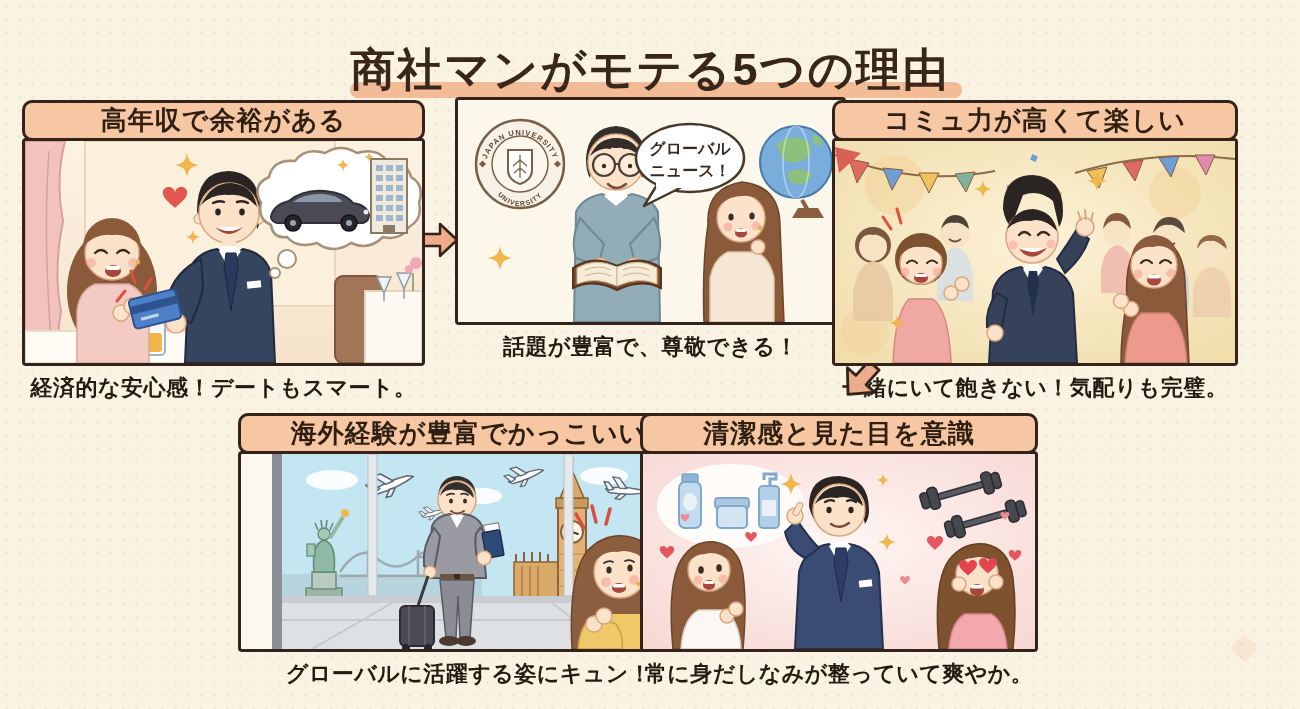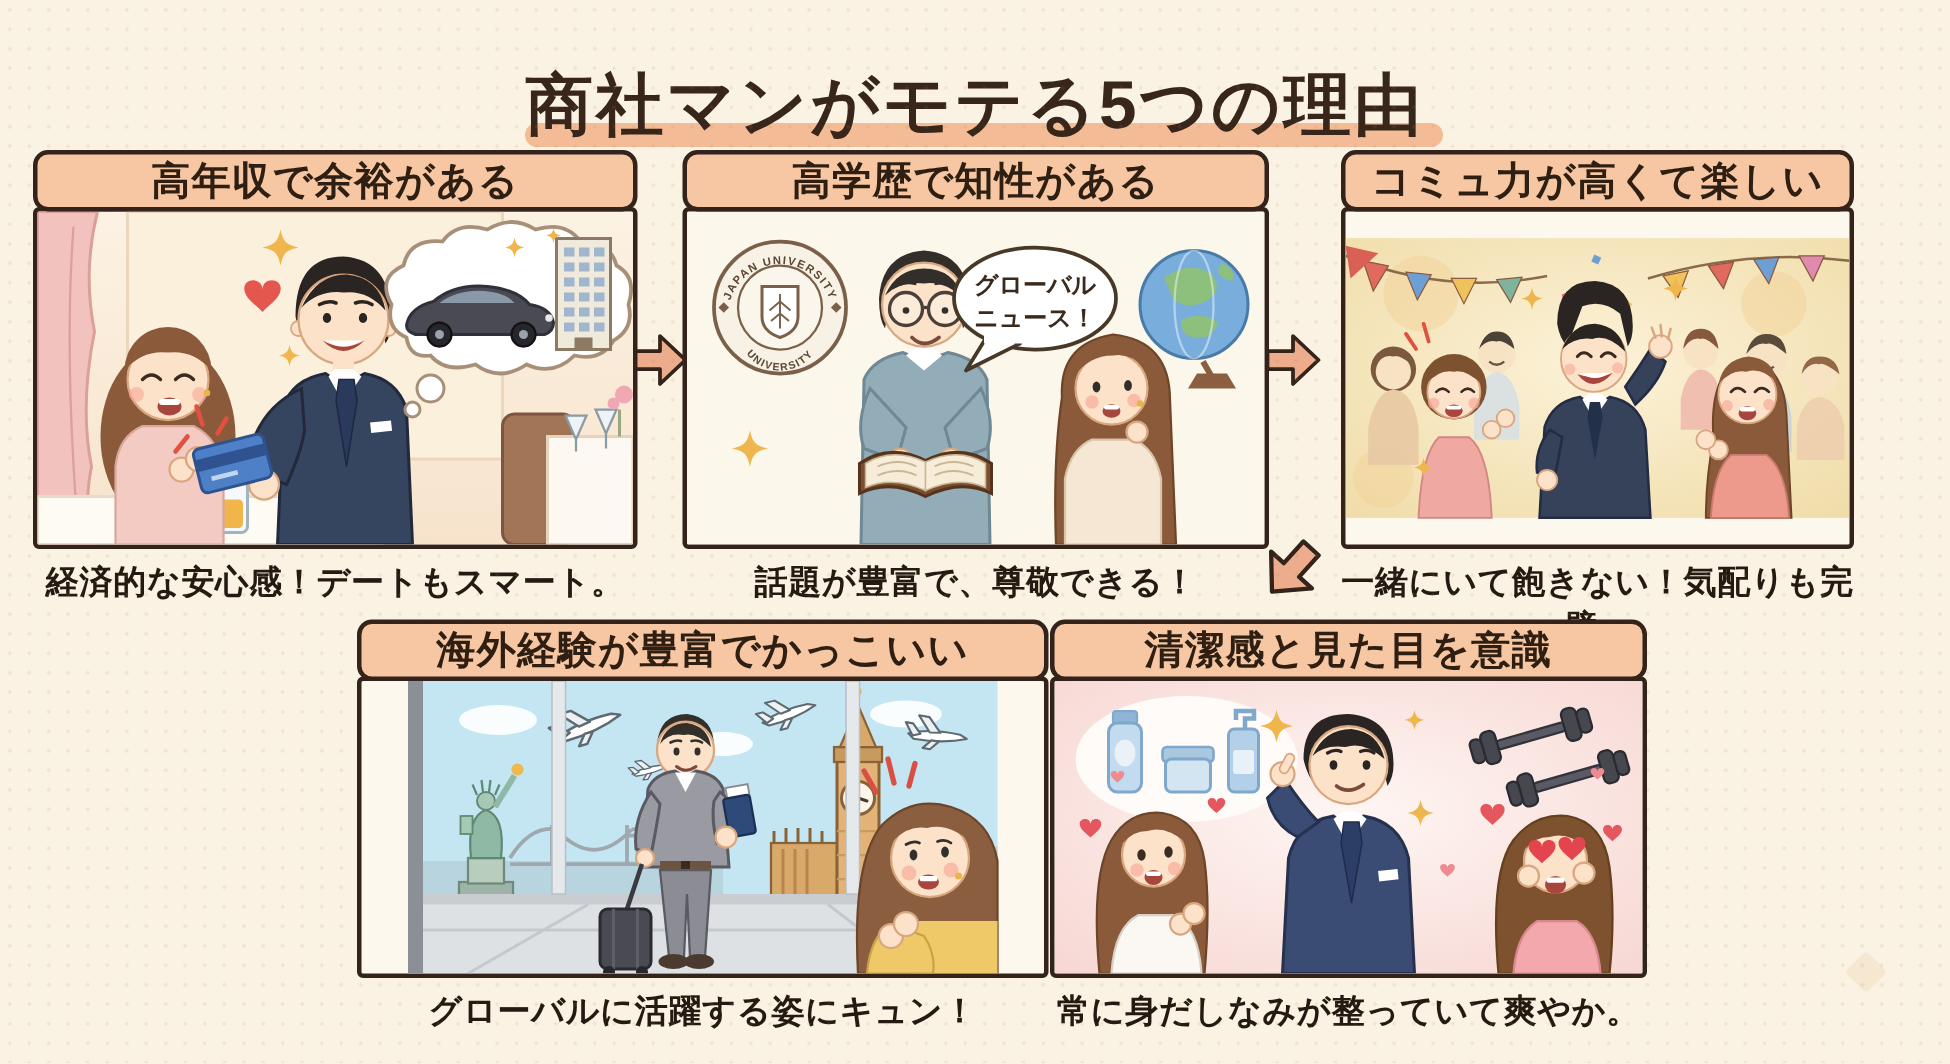--- a/index.html
+++ b/index.html
@@ -40,23 +40,23 @@
     position:relative;z-index:1;overflow:hidden;background:#FDF8EE;height:228px;
   }
   .row2 .panel-art{height:201px}
   .panel-art svg{display:block;width:100%;height:100%}
   .panel-caption{
     margin:7px 0 0;text-align:center;font-size:22px;font-weight:800;
     color:var(--caption-color);letter-spacing:.5px;
   }
   #panel-1{left:22px;top:100px;width:403px}
   #panel-2{left:455px;top:100px;width:391px}
-  #panel-3{left:894px;top:100px;width:342px}
+  #panel-3{left:832px;top:100px;width:406px}
   #panel-4{left:238px;top:413px;width:461px}
-  #panel-5{left:700px;top:413px;width:398px}
+  #panel-5{left:640px;top:413px;width:398px}
   .arrow{position:absolute}
   .arrow svg{display:block}
   #arrow-1{left:421px;top:219px}
   #arrow-2{left:843px;top:219px}
   #arrow-3{left:832px;top:356px;transform:rotate(132deg)}
   #arrow-4{left:633px;top:516px}
   .corner-spark{
     position:absolute;left:1234px;top:638px;width:20px;height:20px;
     background:#F4E6CE;transform:rotate(45deg);border-radius:3px;opacity:.9;
   }
@@ -215,23 +215,20 @@
         </g>
         <use href="#g-spark" transform="translate(318,24) scale(0.6)" fill="#F0B64E"></use>
         <use href="#g-spark" transform="translate(344,16) scale(0.45)" fill="#F0B64E"></use>
       </g>
     </svg>
   </div>
   <p class="panel-caption">経済的な安心感！デートもスマート。</p>
 </section>
 
 <section class="panel row1" id="panel-2">
-  <div class="panel-header">
-    <span>高学歴で知性がある</span>
-  </div>
   <div class="panel-art">
     <svg viewBox="0 0 385 222">
       <rect x="0" y="0" width="385" height="222" fill="#FCF7EB"></rect>
       <g transform="translate(62,64)">
         <defs>
           <path id="sealTop" d="M -35 6 A 35 35 0 1 1 35 6"></path>
           <path id="sealBottom" d="M -28 14 A 28 28 0 0 0 28 14"></path>
         </defs>
         <circle r="44" fill="#F8F2E6" stroke="#7A6048" stroke-width="2.5"></circle>
         <circle r="28" fill="#FBF6EC" stroke="#7A6048" stroke-width="1.5"></circle>

